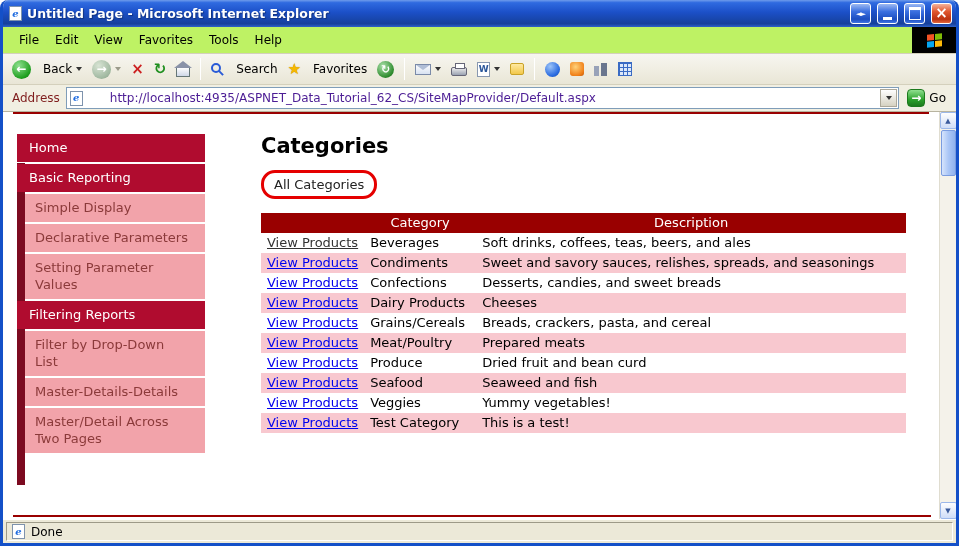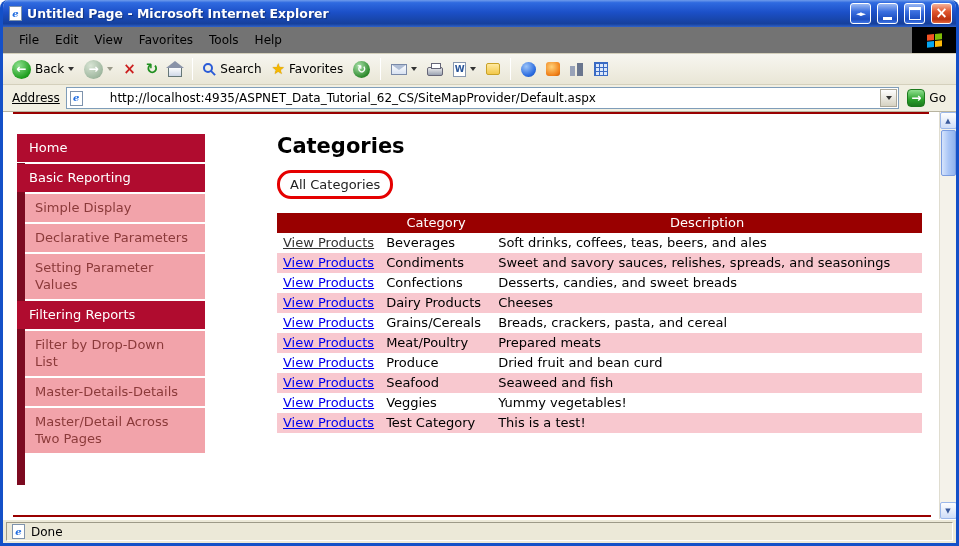--- a/index.html
+++ b/index.html
@@ -45,21 +45,21 @@
   .winbtn.red  { background: linear-gradient(180deg, #f4b29a, #e0562e 40%, #bc3210 80%, #e4663c); }
   .glyph-arrows { font-size: 7px; letter-spacing: -1px; font-weight: bold; }
   .glyph-min::before { content: ""; width: 9px; height: 3px; background: #fff; align-self: flex-end; margin-bottom: 3px; }
   .glyph-max::before { content: ""; width: 10px; height: 9px; border: 1px solid #fff; border-top-width: 3px; }
   .glyph-close { font-size: 15px; font-weight: bold; line-height: 1; }
 
   
   .menubar {
     flex: 0 0 27px; height: 27px; position: relative;
     display: flex; align-items: center; padding-left: 8px;
-    background: #737373; border-bottom: 1px solid #d4d0bc; font-size: 12px;
+    background: #bef264; border-bottom: 1px solid #d4d0bc; font-size: 12px;
   }
   .menu-item { padding: 5px 8px; color: #000; cursor: default; }
   .menu-logo-box {
     position: absolute; right: 0; top: 0; width: 44px; height: 100%;
     background: #000; display: flex; align-items: center; justify-content: center;
   }
   .win-flag {
     width: 15px; height: 13px; display: inline-block; transform: skewY(-5deg);
     background:
       linear-gradient(#f35325, #f35325) 0 0 / 7px 6px no-repeat,
@@ -69,21 +69,21 @@
   }
 
   
   .toolbar {
     flex: 0 0 31px; height: 31px;
     display: flex; align-items: center; gap: 2px; padding: 0 5px;
     background: linear-gradient(180deg, #f7f6f0, #e9e6d6);
     border-bottom: 1px solid #d4d0bc; font-size: 12px;
   }
   .tb-btn { display: flex; align-items: center; gap: 4px; padding: 2px 4px; border-radius: 3px; cursor: default; }
-  .tb-label { color: #000; }
+  .tb-label { color: #000; margin-left: 8px; }
   .tb-sep { width: 1px; height: 22px; background: #c6c2ae; border-right: 1px solid #fff; margin: 0 4px; }
   .dd { width: 0; height: 0; border-left: 3px solid transparent; border-right: 3px solid transparent; border-top: 4px solid #333; }
   .nav-circle {
     width: 19px; height: 19px; border-radius: 50%;
     display: inline-flex; align-items: center; justify-content: center;
     color: #fff; font-size: 12px; font-weight: bold; line-height: 1;
   }
   .back-circle { background: radial-gradient(circle at 35% 30%, #8ee08e, #1e9e1e 70%, #0a6a0a); }
   .fwd-circle  { background: radial-gradient(circle at 35% 30%, #d8e4d4, #a0b8a0 70%, #7e947e); }
   .fwd-dd { border-top-color: #9a9a8a; }
@@ -123,24 +123,24 @@
   .grid-icon { width: 14px; height: 14px; border: 1px solid #3a6bc4; background-color: #dce8fa;
     background-image: linear-gradient(#3a6bc4 1px, transparent 1px), linear-gradient(90deg, #3a6bc4 1px, transparent 1px);
     background-size: 4px 4px; }
 
   
   .addressbar {
     flex: 0 0 27px; height: 27px;
     display: flex; align-items: center; gap: 6px; padding: 0 4px;
     background: #f1efe2; border-bottom: 1px solid #b8b4a0; font-size: 12px;
   }
-  .addr-label { color: #000000; padding-left: 5px; text-decoration: underline; }
+  .addr-label { color: #7f1d1d; padding-left: 5px; }
   .addr-input { flex: 1; height: 22px; background: #fff; border: 1px solid #7f9db9;
     display: flex; align-items: center; gap: 5px; padding: 0 1px 0 3px; }
-  .addr-url { flex: 1; color: #000000; white-space: nowrap; overflow: hidden; padding-left: 22px; }
+  .addr-url { flex: 1; color: #4c1d95; white-space: nowrap; overflow: hidden; padding-left: 22px; }
   .addr-drop { width: 17px; height: 18px; flex: 0 0 17px;
     background: linear-gradient(#fefefe, #d6d2c2); border: 1px solid #aca899;
     display: flex; align-items: center; justify-content: center; }
   .go-btn { display: flex; align-items: center; gap: 4px; padding: 0 6px 0 2px; }
   .go-icon { width: 18px; height: 18px; border-radius: 4px; border: 1px solid #1d7a1d;
     background: linear-gradient(180deg, #8fe08f, var(--go-green, #2ba12b) 60%, #1d7a1d);
     color: #fff; font-weight: bold; font-size: 12px; line-height: 1;
     display: inline-flex; align-items: center; justify-content: center; }
   .go-label { color: #000; }
 
@@ -158,21 +158,21 @@
   .page-body { display: flex; align-items: flex-start; margin-top: 20px; }
 
   .sidebar { flex: 0 0 188px; width: 188px; margin-left: 14px; position: relative; font-size: 13px; line-height: 17px; }
   .sidebar::before { content: ""; position: absolute; left: 0; top: 29px; bottom: -30px; width: 8px;
     background: var(--sidebar-strip, #7c0a20); }
   .nav-l1 { position: relative; background: var(--sidebar-l1-bg, #b00c2f); color: #fff;
     padding: 5px 8px 6px 12px; margin-bottom: 2px; cursor: default; }
   .nav-l2 { position: relative; background: var(--sidebar-l2-bg, #f2a3aa); color: var(--sidebar-l2-text, #8b3a3a);
     padding: 5px 16px 6px 10px; margin-left: 8px; margin-bottom: 2px; cursor: default; }
 
-  .main { flex: 1; padding-left: 72px; }
+  .main { flex: 1; padding-left: 56px; }
   .main-heading { font-size: 21px; font-weight: bold; color: #000; }
   .all-categories-wrap { display: inline-block; margin-top: 12px;
     border: 3px solid var(--annotation-red, #e50000); border-radius: 14px; padding: 4px 10px; }
   .all-categories { color: #222222; text-decoration: none; cursor: pointer; }
 
   .cat-table { border-collapse: collapse; margin-top: 14px; font-size: 13px; line-height: 16px; }
   .cat-table th { background: var(--table-header-bg, #990000); color: #fff; font-weight: normal;
     text-align: center; padding: 2px 6px; }
   .cat-table th:nth-child(1) { width: 100px; }
   .cat-table th:nth-child(2) { width: 112px; }

